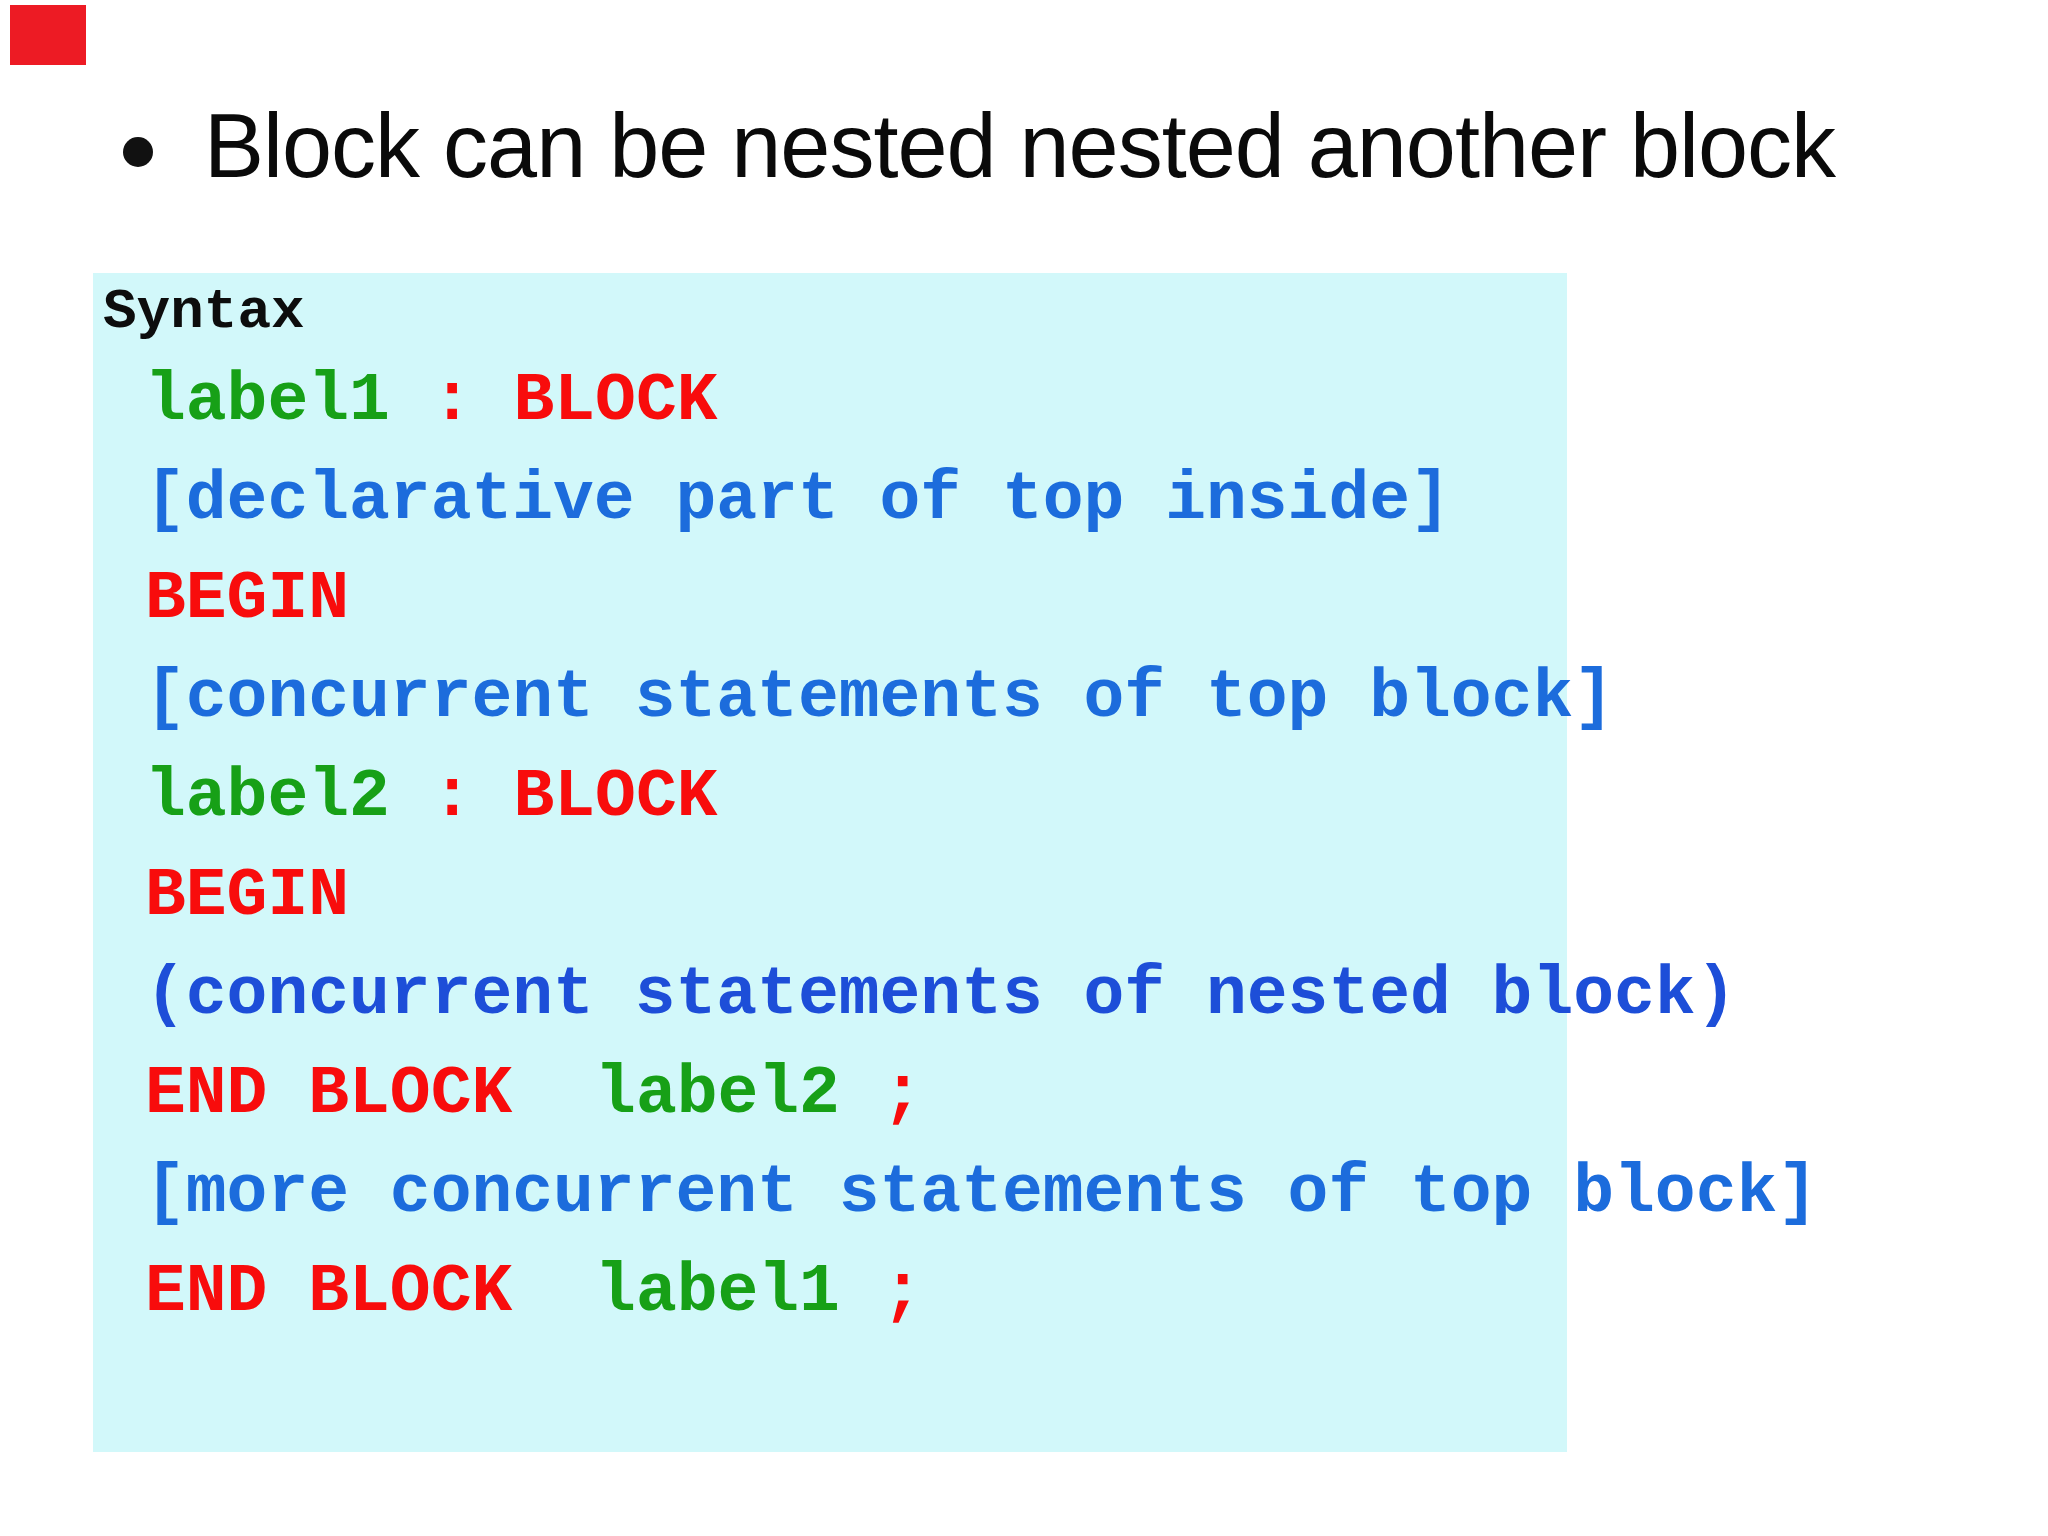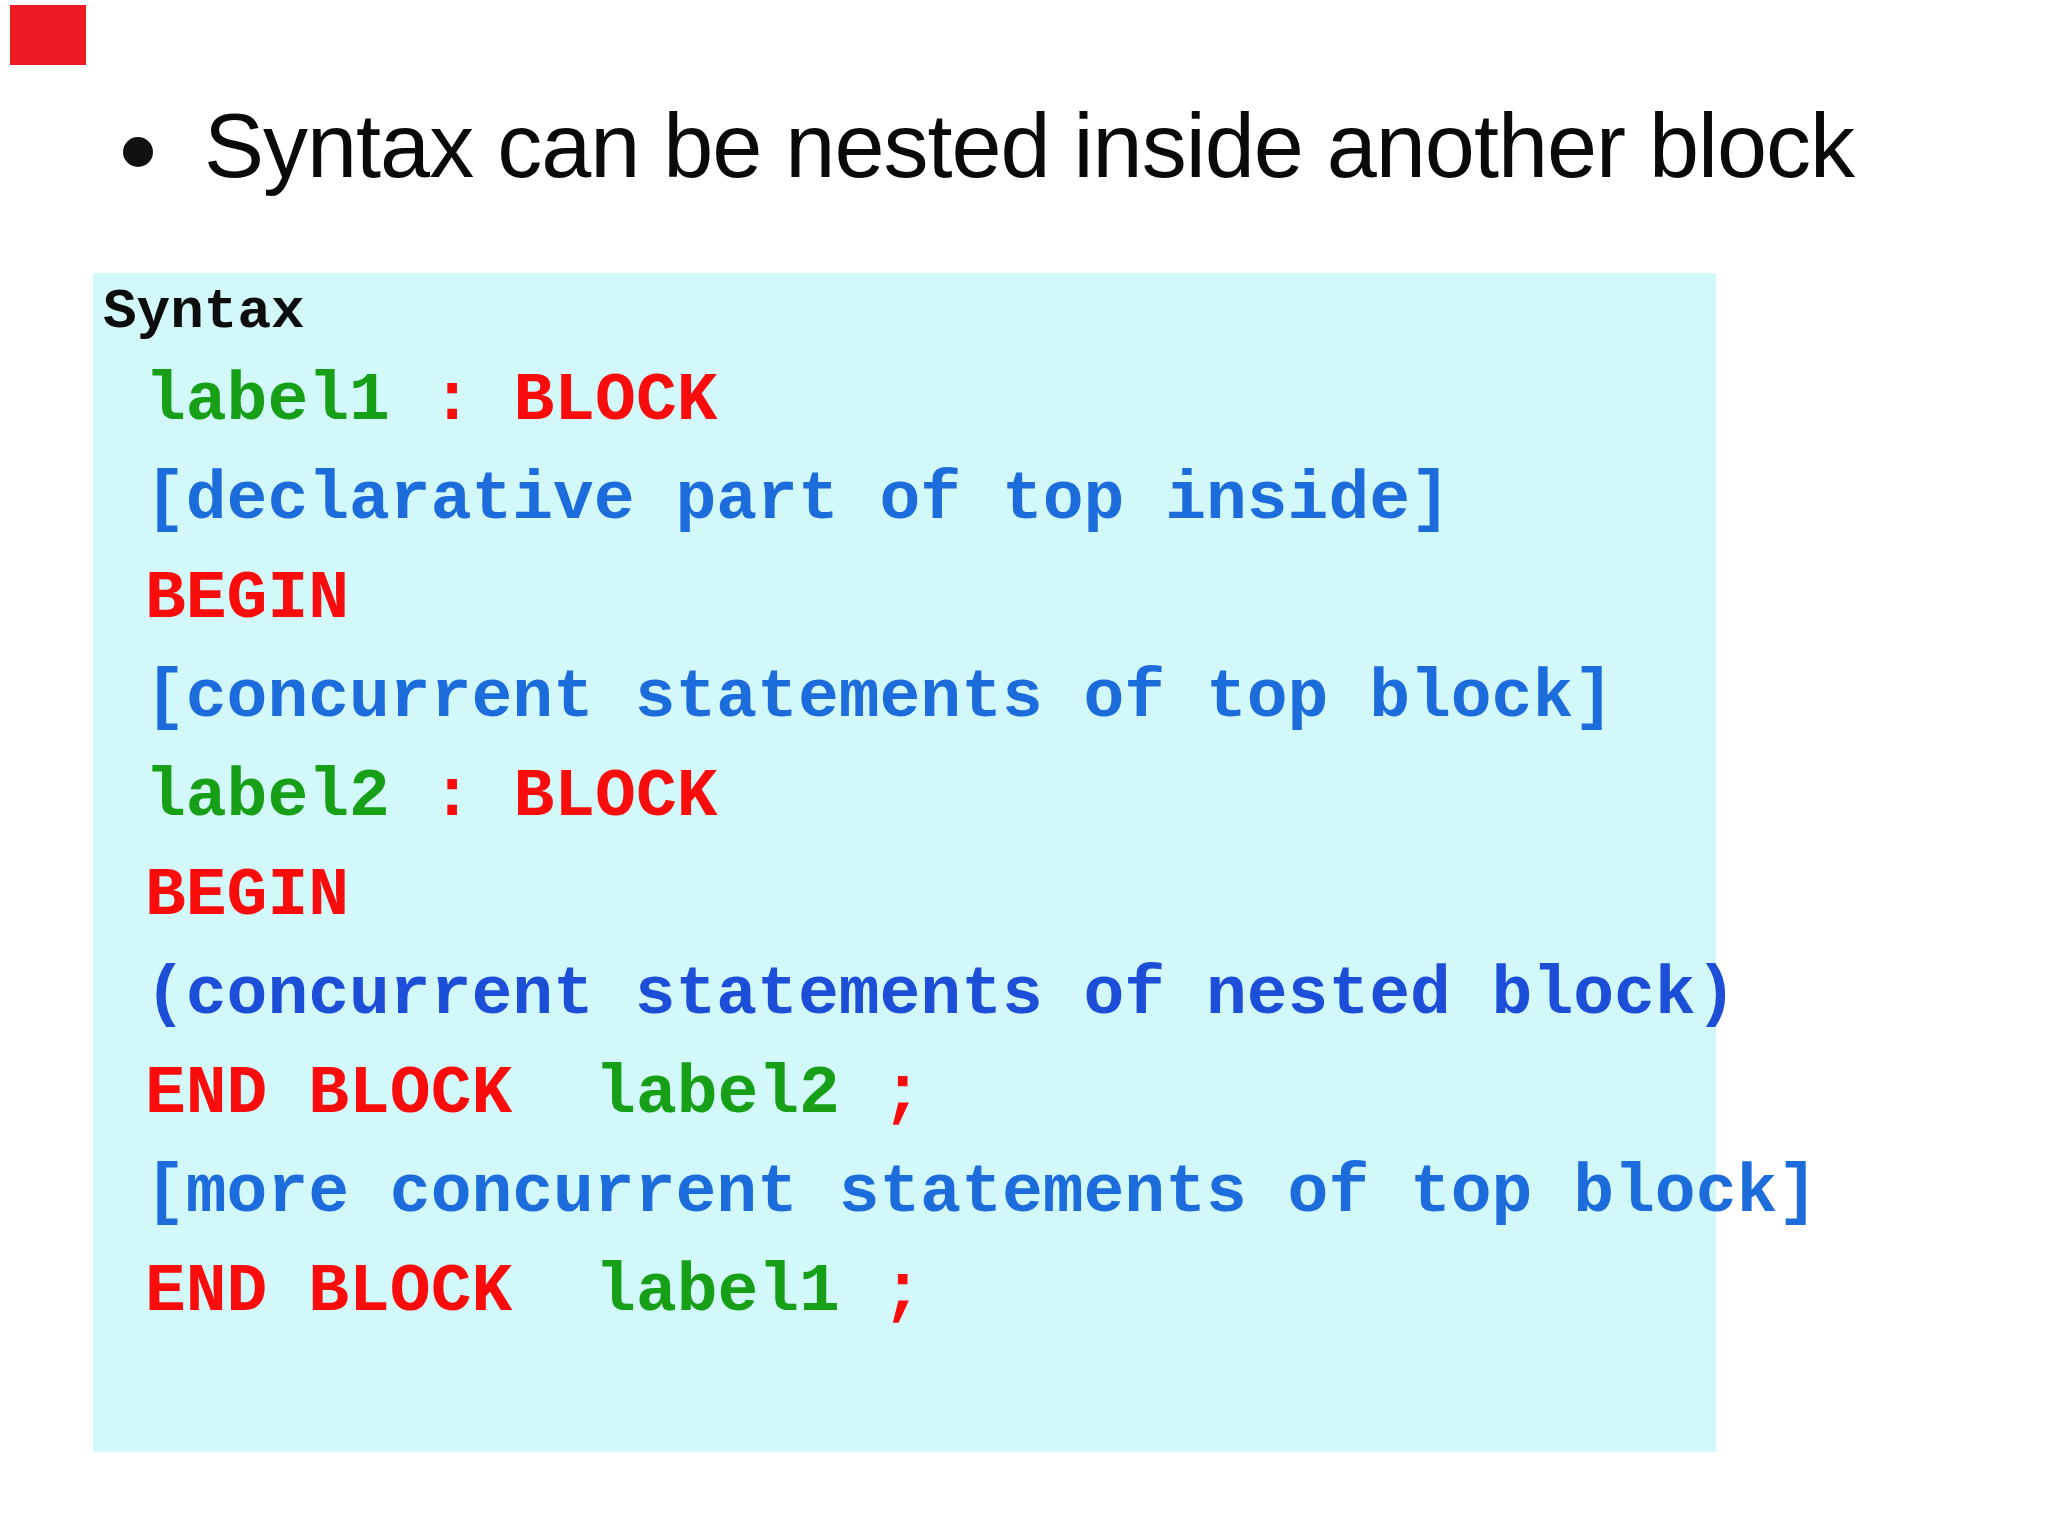--- a/index.html
+++ b/index.html
@@ -39,21 +39,21 @@
     line-height: 1em;
     letter-spacing: -1px;
     color: #0a0a0a;
     white-space: nowrap;
     font-family: "Liberation Sans", sans-serif;
   }
   .code-panel {
     position: absolute;
     left: 93px;
     top: 273px;
-    width: 1623px;
+    width: 1474px;
     height: 1179px;
     box-sizing: border-box;
     padding: 0 0 0 10px;
     background: #d2f8fa;
   }
   .code-heading {
     font-family: "Liberation Mono", monospace;
     font-weight: bold;
     font-size: 56px;
     line-height: 78px;
@@ -69,21 +69,21 @@
   }
   .code-line span { white-space: pre; margin-left: 42px; }
 </style>
 </head>
 <body>
 
 <div class="corner-marker" style="background: rgb(237, 27, 36);"></div>
 
 <div class="title-bullet"></div>
 
-<div class="slide-title" style="color: rgb(10, 10, 10);">Syntax can be nested inside another block</div>
+<div class="slide-title" style="color: rgb(10, 10, 10);">Block can be nested nested another block</div>
 
 <div class="code-panel" style="background: rgb(210, 248, 250);">
   <div class="code-heading" style="color: rgb(13, 13, 13);">Syntax</div>
   <div id="code-lines">
       <div class="code-line"><span style="color: rgb(23, 160, 23);">label1</span><span style="color: rgb(248, 12, 12);">: BLOCK</span></div>
       <div class="code-line"><span style="color: rgb(28, 108, 220);">[declarative part of top inside]</span></div>
       <div class="code-line"><span style="color: rgb(248, 12, 12);">BEGIN</span></div>
       <div class="code-line"><span style="color: rgb(28, 108, 220);">[concurrent statements of top block]</span></div>
       <div class="code-line"><span style="color: rgb(23, 160, 23);">label2</span><span style="color: rgb(248, 12, 12);">: BLOCK</span></div>
       <div class="code-line"><span style="color: rgb(248, 12, 12);">BEGIN</span></div>

